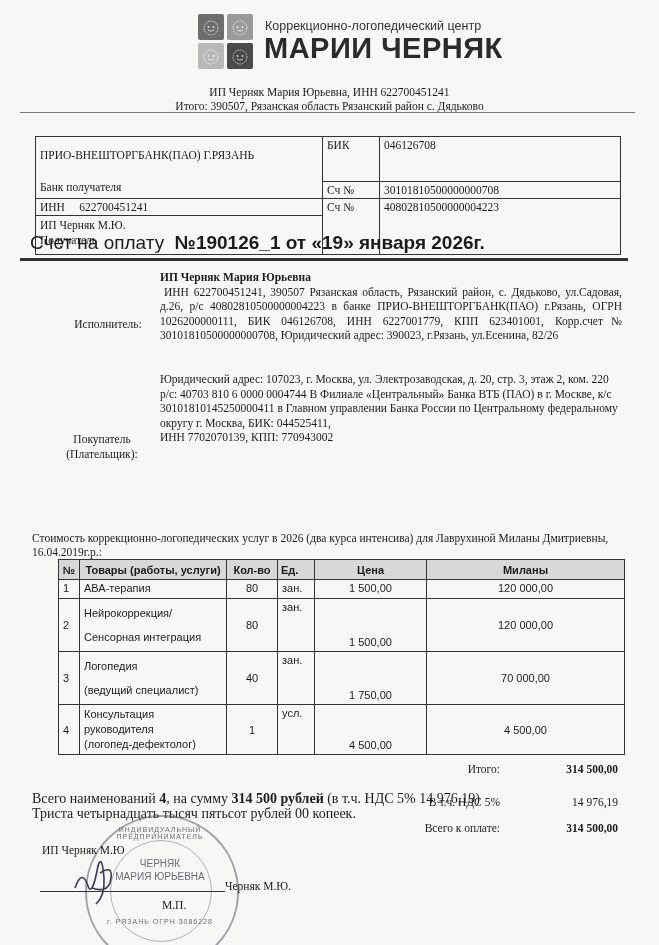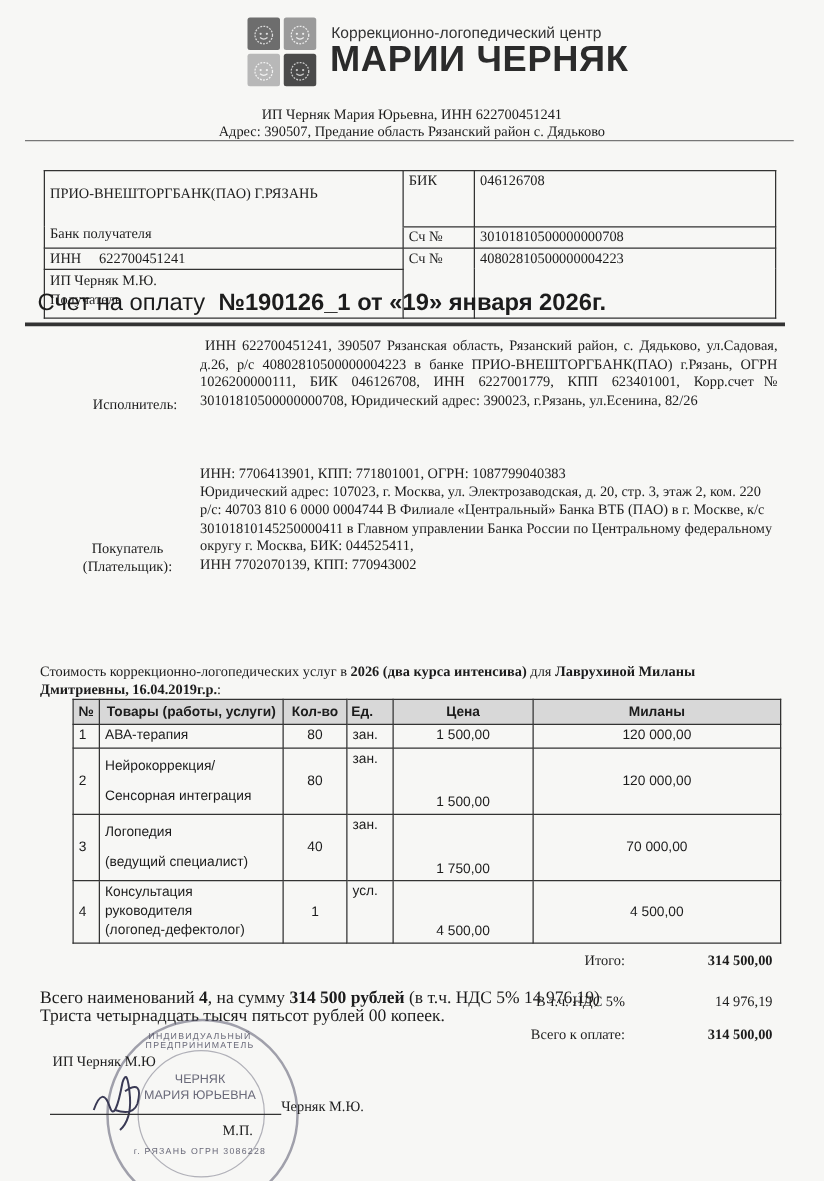--- a/index.html
+++ b/index.html
@@ -32,21 +32,21 @@
 
   .invoice-title { left: 30px; top: 232px; font-family: "Liberation Sans", sans-serif; font-size: 19px; }
   .invoice-title b { font-weight: 700; }
   .title-rule { left: 20px; top: 258px; width: 608px; height: 3px; background:#333; }
 
   .party-label { font-size: 11.5px; text-align: center; width: 100px; }
   .party-body { left: 160px; width: 462px; font-size: 11.5px; line-height: 14.5px; text-align: justify; }
   .party-body .name { font-weight: 700; }
 
   .cost-line { left: 32px; top: 531px; width: 596px; font-size: 11.5px; line-height: 14px; }
-  .cost-line b { font-weight: 700; }
+  .cost-line b { font-weight: 400; }
 
   
   table.items { position:absolute; left: 58px; top: 559px; width: 567px; border-collapse: collapse;
     font-family: "Liberation Sans", sans-serif; font-size: 11px; }
   table.items th { background: #d8d8d8; font-weight: 700; border: 1.3px solid #333; padding: 2px 3px; height: 15px; }
   table.items td { border: 1.3px solid #333; padding: 2px 4px; vertical-align: top; }
   table.items td.c { text-align:center; }
   table.items td.num { vertical-align: middle; }
 
   .totals { left: 360px; width: 258px; font-size: 11.5px; }
@@ -101,21 +101,21 @@
         <circle cx="10" cy="11" r="7" fill="none" stroke="#ccc" stroke-width="1" stroke-dasharray="1.5 1"></circle>
         <circle cx="7.5" cy="10" r="0.9" fill="#ccc"></circle>
         <circle cx="12.5" cy="10" r="0.9" fill="#ccc"></circle>
         <path d="M7 13 Q10 15.5 13 13" fill="none" stroke="#ccc" stroke-width="0.9"></path>
       </svg>
     </div>
 </div>
 <div class="abs logo-sub">Коррекционно-логопедический центр</div>
 <div class="abs logo-title">МАРИИ ЧЕРНЯК</div>
 <div class="abs hdr-line" style="top:86px">ИП Черняк Мария Юрьевна, ИНН 622700451241</div>
-<div class="abs hdr-line" style="top:100px">Адрес: 390507, Предание область Рязанский район с. Дядьково</div>
+<div class="abs hdr-line" style="top:100px">Итого: 390507, Рязанская область Рязанский район с. Дядьково</div>
 <div class="abs hdr-rule"></div>
 
 <table class="bank">
   <tbody>
       <tr>
     <td style="width:278px; height:30px; padding-top:12px" class="nob">
       <div>ПРИО-ВНЕШТОРГБАНК(ПАО) Г.РЯЗАНЬ</div>
     </td>
     <td style="width:48px; height:14px">БИК</td>
     <td>046126708</td>
@@ -143,29 +143,29 @@
   </table>
 
 <div class="abs invoice-title">
   <span>Счет на оплату</span>&nbsp;
   <b>№190126_1 от «19» января 2026г.</b>
 </div>
 <div class="abs title-rule"></div>
 
 <div class="abs party-label" style="left:58px; top:318px">Исполнитель:</div>
 <div class="abs party-body" style="top:270px">
+  <div class="name">ИП Черняк Мария Юрьевна</div>
   <div style="text-indent:4px">ИНН 622700451241, 390507 Рязанская область, Рязанский район, с. Дядьково, ул.Садовая, д.26, р/с 40802810500000004223 в банке ПРИО-ВНЕШТОРГБАНК(ПАО) г.Рязань, ОГРН 1026200000111, БИК 046126708, ИНН 6227001779, КПП 623401001, Корр.счет№ 30101810500000000708, Юридический адрес: 390023, г.Рязань, ул.Есенина, 82/26</div>
 </div>
 
 <div class="abs party-label" style="left:52px; top:432px; line-height:15px">
   <div>Покупатель</div>
   <div>(Плательщик):</div>
 </div>
 <div class="abs party-body" style="top:372px; text-align:left">
-  <div>ИНН: 7706413901, КПП: 771801001, ОГРН: 1087799040383</div>
   <div>Юридический адрес: 107023, г. Москва, ул. Электрозаводская, д. 20, стр. 3, этаж 2, ком. 220</div>
   <div>р/с: 40703 810 6 0000 0004744 В Филиале «Центральный» Банка ВТБ (ПАО) в г. Москве, к/с 30101810145250000411 в Главном управлении Банка России по Центральному федеральному округу г. Москва, БИК: 044525411,</div>
   <div>ИНН 7702070139, КПП: 770943002</div>
 </div>
 
 <div class="abs cost-line">
   <span>Стоимость коррекционно-логопедических услуг в </span><b>2026 (два курса интенсива)</b><span> для </span><b>Лаврухиной Миланы Дмитриевны, 16.04.2019г.р.</b><span>:</span>
 </div>
 
 <table class="items">
@@ -251,13 +251,13 @@
 
 <div class="abs signature">
   <svg width="60" height="60" viewBox="0 0 60 60">
       <path d="M5 40 Q12 20 18 38 Q22 50 28 18 Q32 5 34 30 Q35 48 26 56 M30 25 Q45 15 40 35 Q36 45 22 40" fill="none" stroke="#3a3a55" stroke-width="1.6"></path>
     </svg>
 </div>
 
 <div class="abs sig-label" style="left:42px; top:844px">ИП Черняк М.Ю</div>
 <div class="abs sig-rule"></div>
 <div class="abs sig-label" style="left:225px; top:880px">Черняк М.Ю.</div>
-<div class="abs sig-label" style="left:178px; top:899px">М.П.</div>
+<div class="abs sig-label" style="left:162px; top:899px">М.П.</div>
 
 </body></html>

